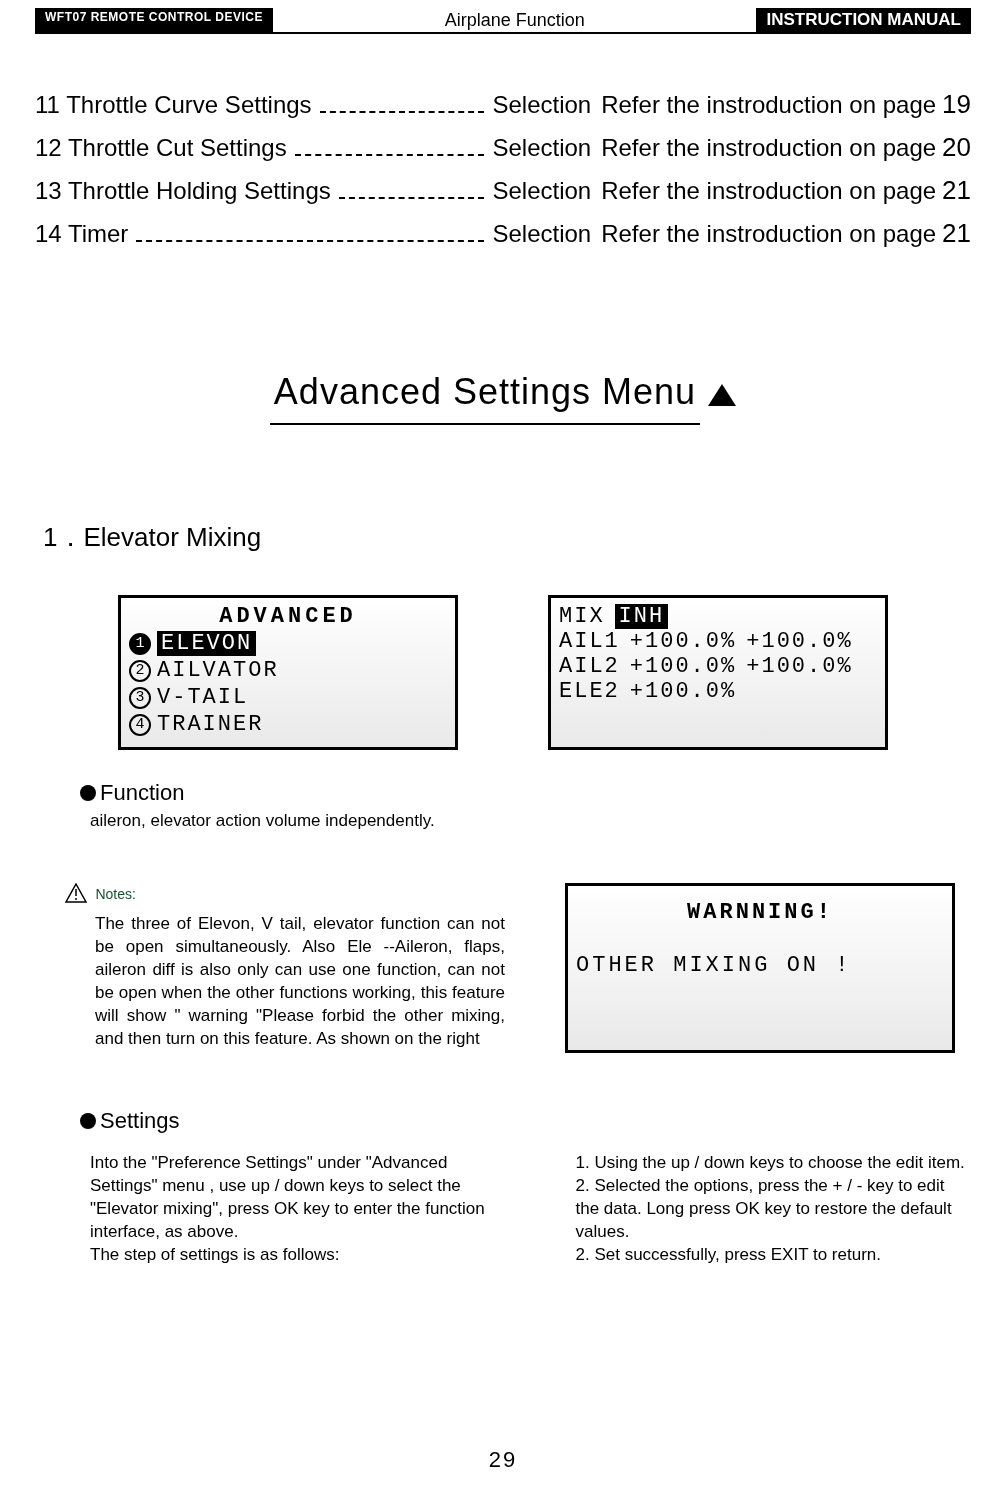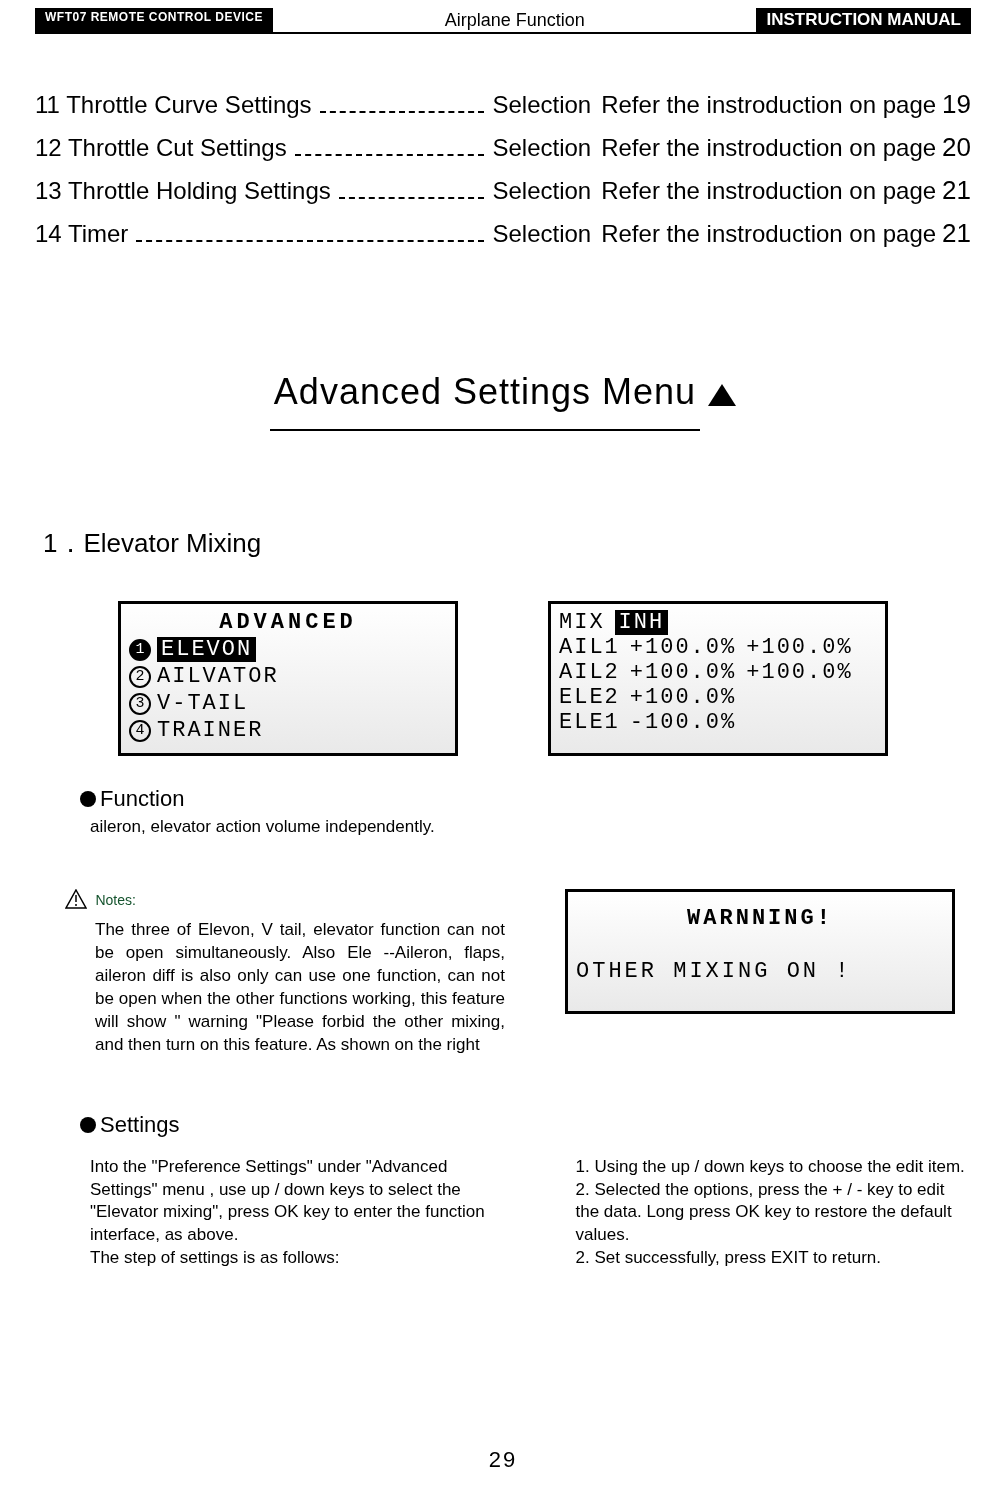--- a/index.html
+++ b/index.html
@@ -59,21 +59,21 @@
     .toc-refer { margin-left: 10px; }
     .toc-page { margin-left: 6px; font-size: 26px; }
 
     .big-heading {
       text-align: center;
       font-size: 36px;
       margin-top: 110px;
       letter-spacing: 1px;
       border-bottom: 2px solid #000;
       display: inline-block;
-      padding: 0 4px 16px 4px;
+      padding: 0 4px 10px 4px;
     }
     .big-heading-wrap { text-align: center; position: relative; }
     .tri-up {
       display: inline-block;
       width: 0; height: 0;
       border-left: 14px solid transparent;
       border-right: 14px solid transparent;
       border-bottom: 22px solid #000;
       margin-left: 8px;
       vertical-align: -2px;
@@ -148,21 +148,21 @@
     .notes-text {
       width: 410px;
       font-size: 17px;
       line-height: 1.35;
       text-align: justify;
       margin-top: 6px;
       margin-left: 30px;
     }
     .lcd.warn {
       width: 390px;
-      height: 125px;
+      height: 170px;
       letter-spacing: 3px;
       display: flex;
       flex-direction: column;
       justify-content: flex-start;
       gap: 28px;
       padding-top: 14px;
     }
     .lcd.warn .w-title { text-align: center; font-weight: bold; }
     .lcd.warn .w-body { }
 
@@ -254,24 +254,20 @@
       <span>+100.0%</span>
     </div>
     <div class="mix-row">
       <span>AIL2</span>
       <span>+100.0%</span>
       <span>+100.0%</span>
     </div>
     <div class="mix-row">
       <span>ELE2</span>
       <span>+100.0%</span>
-    </div>
-    <div class="mix-row">
-      <span>ELE1</span>
-      <span>-100.0%</span>
     </div>
   </div>
 </div>
 
 <div class="section-label">
   <span class="bullet"></span><span>Function</span>
 </div>
 <div class="two-col">
   <div>aileron, elevator action volume independently.</div>
 </div>

